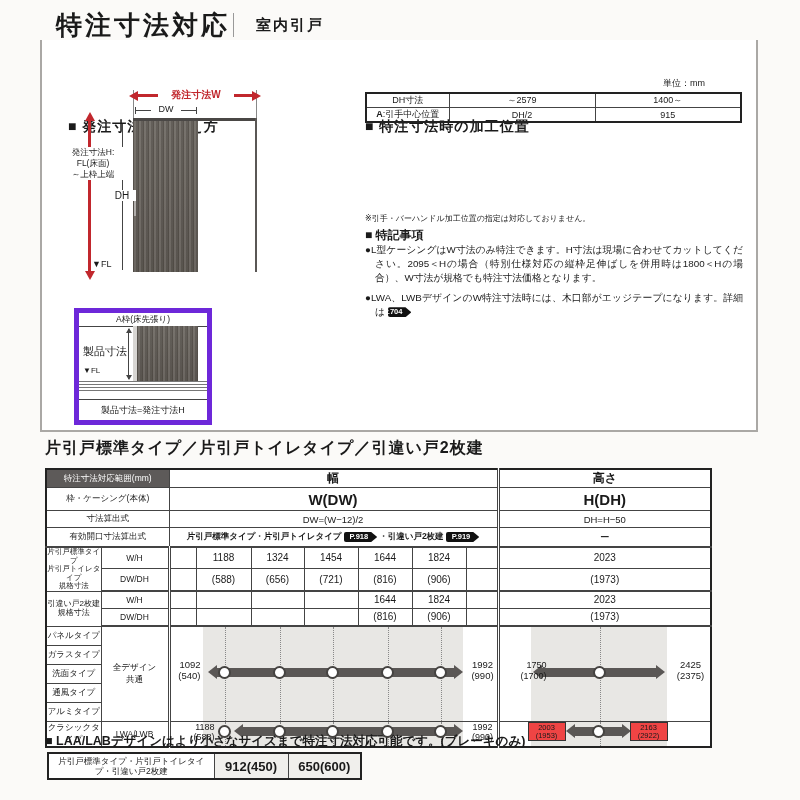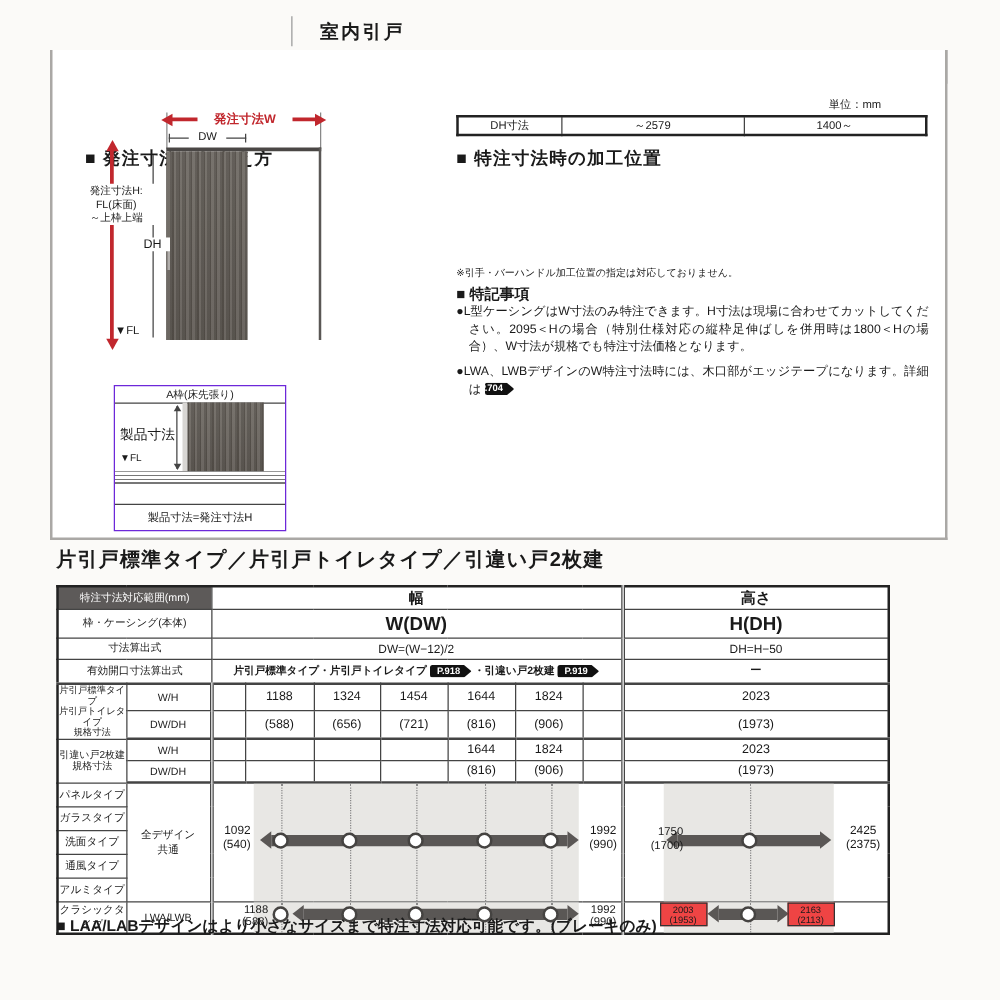--- a/index.html
+++ b/index.html
@@ -39,21 +39,21 @@
   .proc-tbl td{border:1px solid #444;text-align:center;vertical-align:middle;padding:0;}
   .proc-tbl .hd{background:#edecea;font-weight:bold;font-size:10px;}
   .proc-diag{position:relative;height:75px;}
   .dash-h{border-top:1px dashed #666;height:0;}
 
   .pbadge{display:inline-block;background:#111;color:#fff;font-size:7.5px;font-weight:bold;line-height:10px;padding:0 9px 0 6px;clip-path:polygon(0 0,calc(100% - 6px) 0,100% 50%,calc(100% - 6px) 100%,0 100%);border-radius:2px;vertical-align:middle;}
 
   .notes-p{margin:0 0 5px 0;font-size:9.8px;line-height:14.2px;text-indent:-10px;padding-left:10px;text-align:justify;}
 
   
-  .aframe{left:91px;top:308px;width:138px;height:117px;border:1px solid #6d28d9;background:#fff;box-sizing:border-box;}
+  .aframe{left:74px;top:308px;width:138px;height:117px;border:5px solid #6d28d9;background:#fff;box-sizing:border-box;}
   .aframe > div{position:absolute;}
 
   
   .main-title{left:45px;top:438px;font-size:16px;font-weight:bold;letter-spacing:1px;}
   .main-tbl{width:665px;border:2px solid #222;background:#fff;}
   .main-tbl td{border:1px solid #444;text-align:center;vertical-align:middle;padding:0;overflow:visible;}
   .main-tbl .dark{background:#5d5a59;color:#fff;font-size:8.5px;}
   .main-tbl .hdr{font-weight:bold;font-size:12px;}
   .main-tbl .big{font-weight:bold;font-size:15px;}
   .main-tbl .frm{font-size:9.5px;}
@@ -77,20 +77,21 @@
   
   .bot-note{left:45px;top:733px;font-size:12.5px;font-weight:bold;}
   .bot-tbl{width:313px;border:2px solid #222;background:#fff;}
   .bot-tbl td{border:1px solid #444;text-align:center;vertical-align:middle;padding:0;}
 </style>
 </head>
 <body>
 
 <div class="page">
 
+  <div class="abs pg-title">特注寸法対応</div>
   <div class="abs title-div"></div>
   <div class="abs pg-sub">室内引戸</div>
 
   <div class="abs hang-header">上吊方式</div>
   <div class="abs hang-box"></div>
 
   <div class="abs sec-title" style="left:68px;top:72px;">■ 発注寸法のおさえ方</div>
 
   <div class="abs" style="left:133px;top:90px;width:1px;height:29px;background:#888;"></div>
   <div class="abs" style="left:256px;top:90px;width:1px;height:29px;background:#888;"></div>
@@ -136,20 +137,25 @@
     <colgroup>
         <col style="width:83px">
         <col style="width:146px">
         <col style="width:146px">
       </colgroup>
     <tbody>
     <tr style="height:12px;">
       <td>DH寸法</td>
       <td>～2579</td>
       <td>1400～</td>
+    </tr>
+    <tr style="height:13px;">
+      <td><b>A</b><span>:引手中心位置</span></td>
+      <td>DH/2</td>
+      <td>915</td>
     </tr>
   </tbody>
     </table>
   <div class="abs" style="left:365px;top:213px;font-size:8px;">※引手・バーハンドル加工位置の指定は対応しておりません。</div>
 
   <div class="abs" style="left:365px;top:227px;font-size:12px;font-weight:bold;">■ 特記事項</div>
   <div class="abs" style="left:365px;top:243px;width:378px;">
     <p class="notes-p">●L型ケーシングはW寸法のみ特注できます。H寸法は現場に合わせてカットしてください。2095＜Hの場合（特別仕様対応の縦枠足伸ばしを併用時は1800＜Hの場合）、W寸法が規格でも特注寸法価格となります。</p>
     <p class="notes-p"><span>●LWA、LWBデザインのW特注寸法時には、木口部がエッジテープになります。詳細は</span> <span class="pbadge">P.704</span></p>
   </div>
@@ -345,33 +351,38 @@
           <div class="band" style="left:31px;top:0;width:136px;height:100%;"></div>
           <div class="dotln" style="left:100px;top:0;height:100%;"></div>
           <div class="hbar" style="left:75px;top:5px;width:47px;"></div>
           <div class="dot" style="left:92px;top:3px;"></div>
           <div class="box-lab" style="left:28px;top:0;width:38px;height:19px;">
             <div>2003</div>
             <div>(1953)</div>
           </div>
           <div class="box-lab" style="left:130px;top:0;width:38px;height:19px;">
             <div>2163</div>
-            <div>(2113)</div>
+            <div>(2922)</div>
           </div>
         </div>
       </td>
     </tr>
   </tbody>
     </table>
 
   <div class="abs bot-note">■ LAA/LABデザインはより小さなサイズまで特注寸法対応可能です。(ブレーキのみ)</div>
 
   <table class="abs bot-tbl" style="left:47px;top:752px;">
     <colgroup>
         <col style="width:166px">
         <col style="width:74px">
         <col style="width:73px">
       </colgroup>
     <tbody>
+    <tr style="height:26px;">
+      <td style="font-size:8.5px;line-height:10px;padding:0 8px;">片引戸標準タイプ・片引戸トイレタイプ・引違い戸2枚建</td>
+      <td style="font-size:13px;font-weight:600;background:#f0efec;">912(450)</td>
+      <td style="font-size:13px;font-weight:600;background:#f0efec;">650(600)</td>
+    </tr>
   </tbody>
     </table>
 
 </div>
 
 </body></html>

